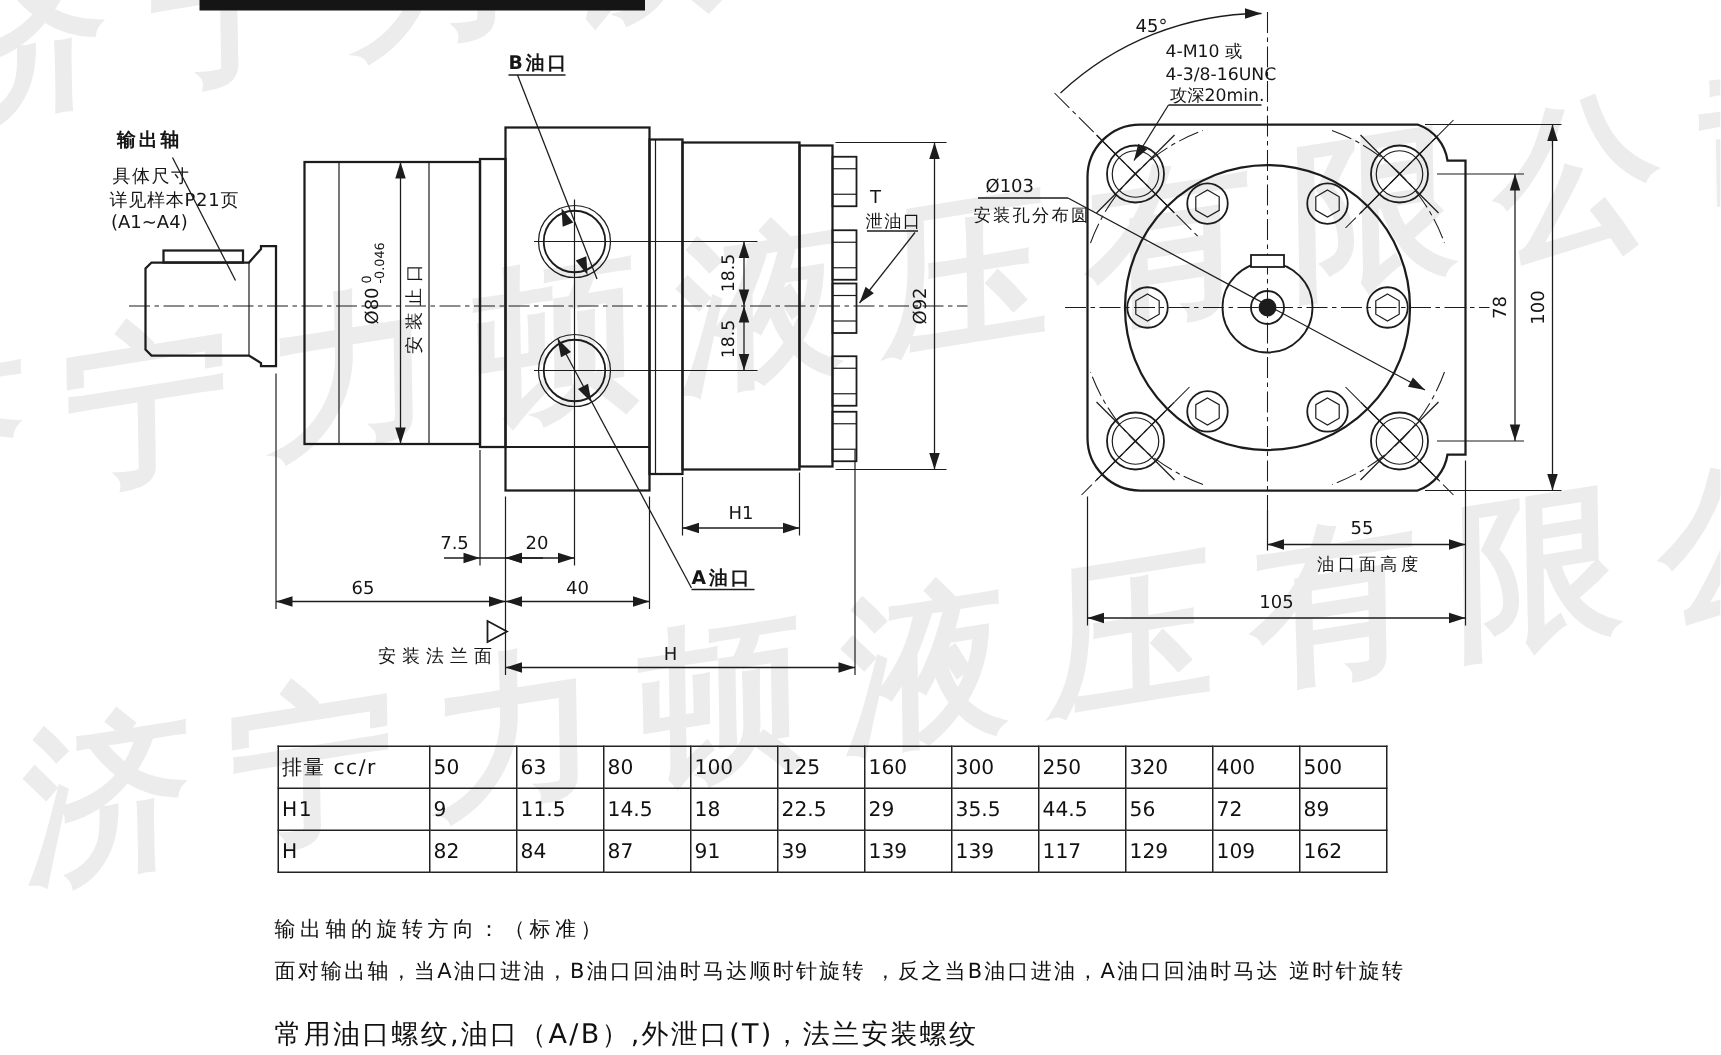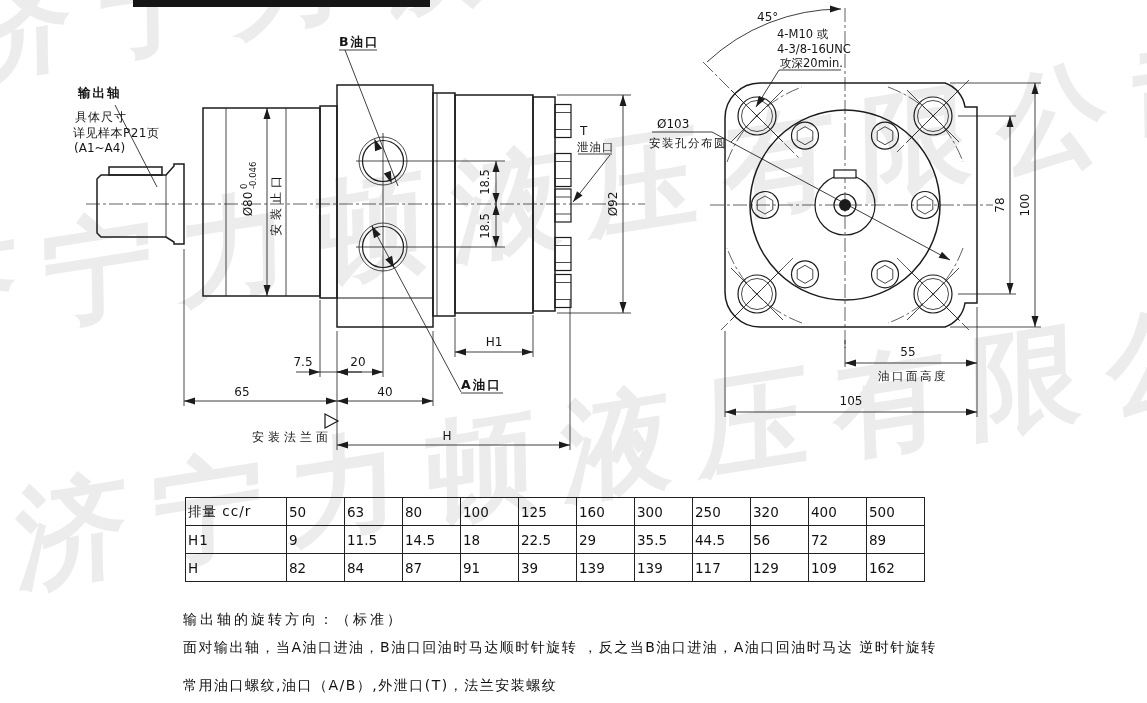--- a/index.html
+++ b/index.html
@@ -26,21 +26,21 @@
   .cnb{font-size:12.5px;letter-spacing:2px;font-weight:bold;}
   .sup{font-size:8.5px;}
   #disp-table{position:absolute;left:185px;top:497px;z-index:1;border-collapse:collapse;}
   #disp-table td{border:1.4px solid #222;height:27px;text-align:left;vertical-align:middle;
       font-size:13.5px;color:#111;padding:0 2px;background:transparent;}
   #disp-table td.c0{width:96px;letter-spacing:1px;}
   #disp-table td.cv{width:53px;}
   .note{position:absolute;left:183px;z-index:1;color:#111;white-space:nowrap;}
   #note1{top:611px;font-size:14px;letter-spacing:3px;}
   #note2{top:639px;font-size:14px;letter-spacing:1.5px;}
-  #note3{top:677px;font-size:14px;letter-spacing:1.5px;}
+  #note3{top:677px;font-size:18px;letter-spacing:1.5px;}
 </style>
 </head>
 <body>
 
 <div id="page">
 
   <div class="wm" id="wm1">济宁力顿液压有限公司</div>
   <div class="wm" id="wm2">济宁力顿液压有限公司</div>
   <div class="wm" id="wm3">济宁力顿液压有限公司</div>
 

